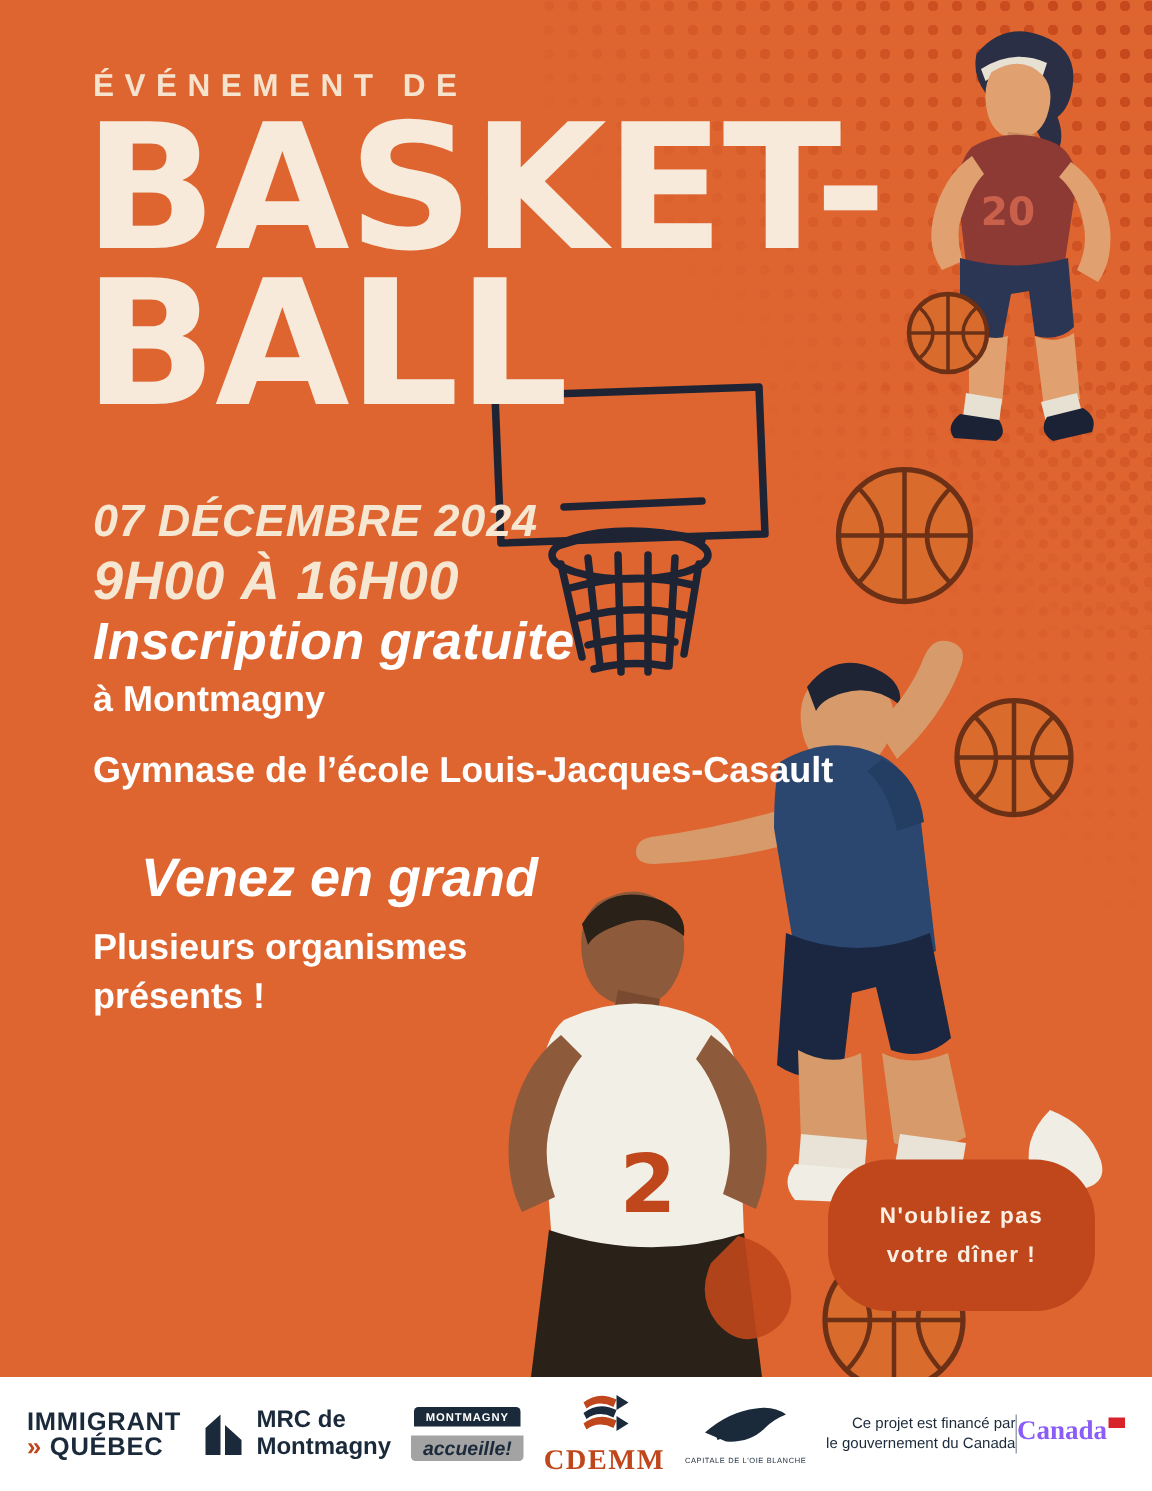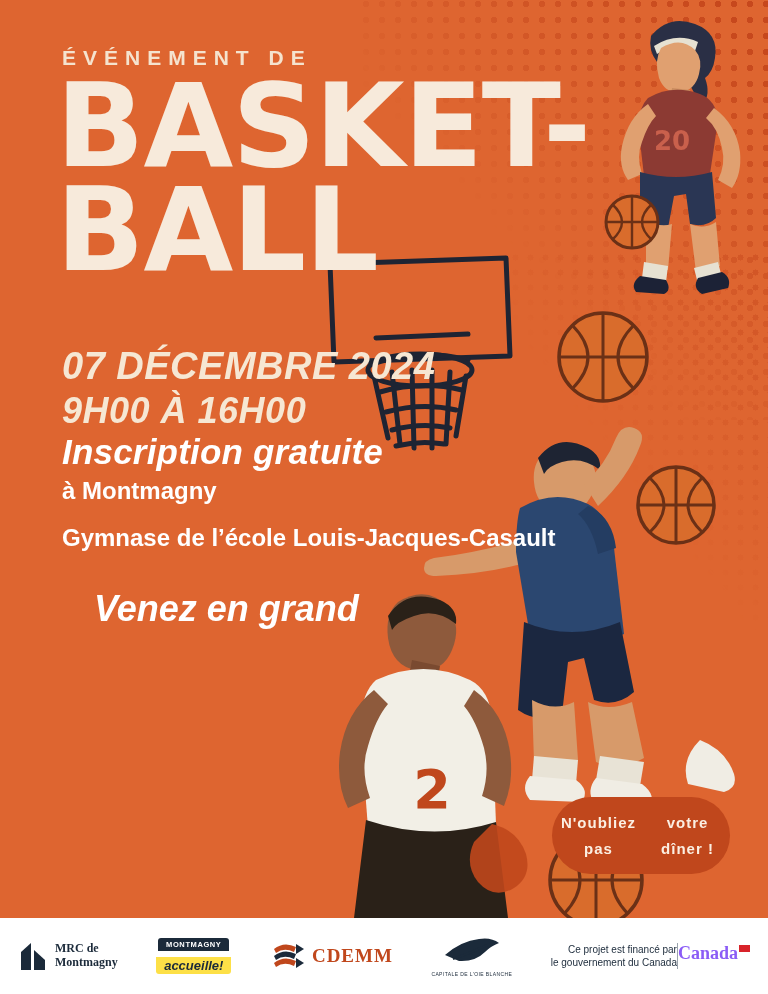--- a/index.html
+++ b/index.html
@@ -54,23 +54,23 @@
     font-family: "DejaVu Sans", sans-serif;
     font-weight: 700;
     font-size: 116px;
     line-height: .90;
     letter-spacing: -1px;
     margin: 4px 0 0 -6px;
     text-shadow: 0 0 0 transparent;
   }
   .title .l2 { display:block; }
   .date {
-    margin-top: 60px;
+    margin-top: 46px;
     color: #F6E7D3;
-    font-size: 38px;
+    font-size: 30px;
     font-weight: 700;
     font-style: italic;
     letter-spacing: .5px;
     line-height: 1.25;
   }
   .hours {
     color: #F6E7D3;
     font-size: 36px;
     font-weight: 700;
     font-style: italic;
@@ -107,26 +107,26 @@
     font-size: 24px;
     font-weight: 600;
     line-height: 1.4;
     max-width: 330px;
   }
 
   
   .reminder {
     position: absolute;
     right: 38px; bottom: 120px;
-    width: 178px; height: 77px;
+    width: 178px; height: 101px;
     border-radius: 40px;
     background: #C0471C;
     color: #FBEFE2;
-    display: flex; flex-direction: row;
-    align-items: center; justify-content: center;
+    display: flex; flex-direction: column;
+    justify-content: center;
     font-size: 15px; font-weight: 700;
     letter-spacing: 1px;
     line-height: 1.7;
     z-index: 9;
     text-align: center;
   }
 
   
   .art { position:absolute; inset:0; z-index: 4; pointer-events:none; }
 
@@ -138,25 +138,25 @@
     background: #FFFFFF;
     display: flex; align-items: center; justify-content: space-between;
     padding: 0 18px;
     z-index: 12;
   }
   .logo { display:flex; align-items:center; gap:6px; }
   .logo-iq { display:flex; flex-direction:column; line-height:1; }
   .logo-iq .a { font-size:17px; font-weight:800; letter-spacing:.5px; color:#1B2A3A; }
   .logo-iq .b { font-size:17px; font-weight:800; letter-spacing:.5px; color:#1B2A3A; }
   .logo-mrc { display:flex; align-items:center; gap:7px; }
-  .logo-mrc .txt { font-size:12px; font-weight:700; color:#1B2A3A; line-height:1.15;font-family:Liberation Serif, serif; }
+  .logo-mrc .txt { font-size:16px; font-weight:700; color:#1B2A3A; line-height:1.15; }
   .logo-mont { display:flex; flex-direction:column; align-items:center; line-height:1; }
   .logo-mont .top { background:#1B2A3A; color:#fff; font-size:7.5px; font-weight:700; padding:3px 8px; border-radius:3px 3px 0 0; letter-spacing:.6px;}
-  .logo-mont .bot { background:#fde047; color:#1B2A3A; font-size:13px; font-weight:800; font-style:italic; padding:2px 8px; border-radius:0 0 3px 3px;}
-  .logo-cdemm { display:flex; align-items:center; gap:6px; }
+  .logo-mont .bot { background:#a3a3a3; color:#1B2A3A; font-size:13px; font-weight:800; font-style:italic; padding:2px 8px; border-radius:0 0 3px 3px;}
+  .logo-cdemm { display:flex; align-items:center; gap:6px;flex-direction:column; }
   .logo-cdemm .name { font-family:"Liberation Serif", serif; font-size:19px; font-weight:700; letter-spacing:1px; color:#C0471C; }
   .logo-oie { display:flex; flex-direction:column; align-items:center; }
   .logo-oie .cap { font-size:5px; letter-spacing:.4px; color:#1B2A3A; margin-top:2px; }
   .funding { display:flex; }
   .funding .ftxt { font-size:10px; color:#1B2A3A; line-height:1.35; text-align:right; }
   .funding .divider { width:1px; height:26px; background:#9aa3ad; }
   .funding .canada { font-family:"Liberation Serif", serif; font-size:18px; font-weight:700; color:#8b5cf6; position:relative; padding-right:12px;}
   .funding .flag { position:absolute; right:0; top:2px; width:11px; height:7px; background:#D8232A; }
 </style>
 </head>
@@ -288,29 +288,41 @@
       <span class="l2">BALL</span>
     </div>
     <div class="date">07 DÉCEMBRE 2024</div>
     <div class="hours">9H00 À 16H00</div>
     <div class="free">Inscription gratuite</div>
     <div class="venue" style="margin-top:2px;">à Montmagny</div>
     <div class="venue">Gymnase de l’école Louis-Jacques-Casault</div>
     <div class="come">
       <span>Venez en grand</span><br>
     </div>
+    <div class="orgs">
+      <span>Plusieurs organismes</span><br>
+      <span>présents !</span>
+    </div>
   </div>
 
   <div class="reminder">
     <span>N'oubliez pas</span>
     <span>votre dîner !</span>
   </div>
 
   <div class="footer">
 
+    <div class="logo">
+      <div class="logo-iq">
+        <span class="a">IMMIGRANT</span>
+        <span class="b">
+          <span style="color:#C0471C;">»</span> <span>QUÉBEC</span>
+        </span>
+      </div>
+    </div>
 
     <div class="logo logo-mrc">
       <svg width="30" height="32" viewBox="0 0 30 32">
         <path d="M3 30 L3 12 L13 3 L13 30 Z" fill="#1B2A3A"></path>
         <path d="M16 30 L16 10 L27 20 L27 30 Z" fill="#1B2A3A"></path>
       </svg>
       <div class="txt">
         <div>MRC de</div>
         <div>Montmagny</div>
       </div>

